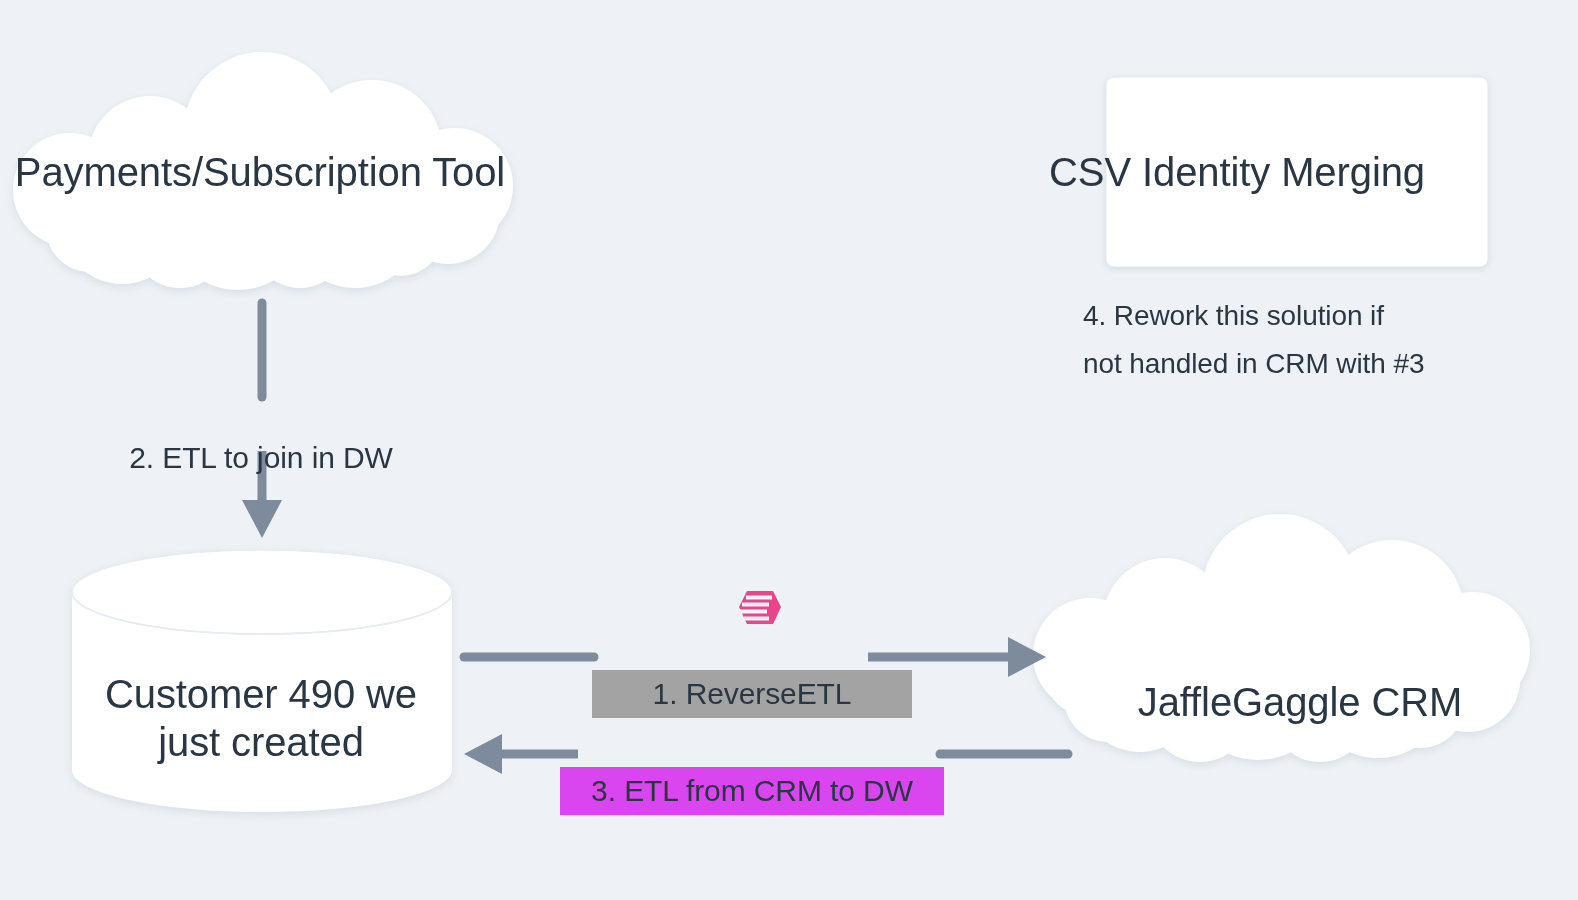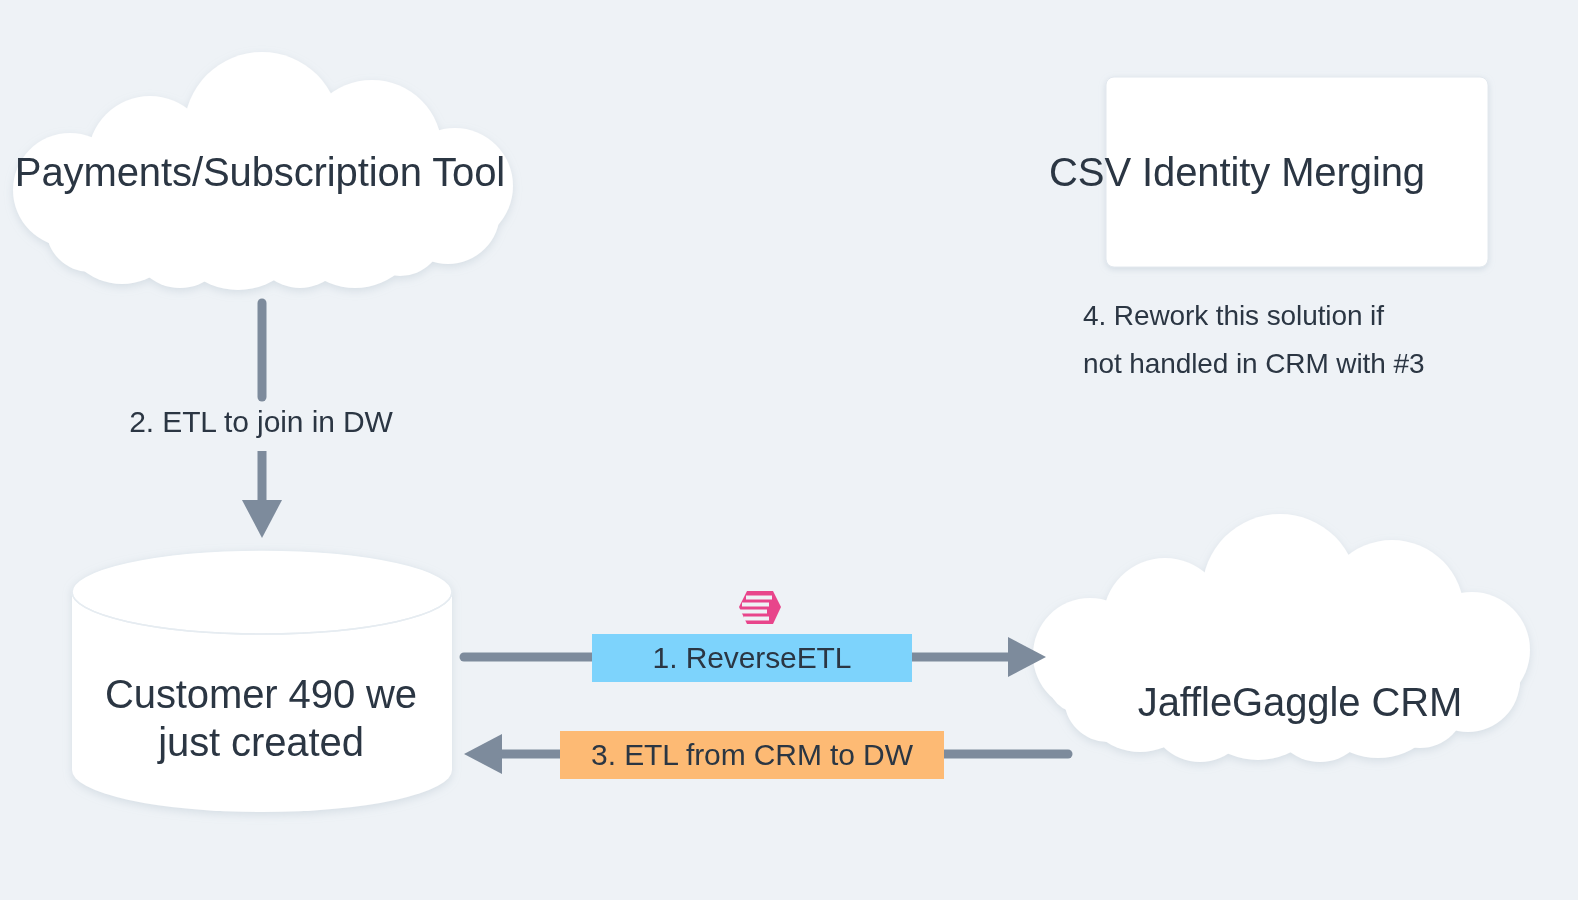--- a/index.html
+++ b/index.html
@@ -31,42 +31,43 @@
     pointer-events: none;
   }
   .edge-label {
     position: absolute;
     color: #2b3643;
     font-size: 30px;
     line-height: 48px;
     text-align: center;
     white-space: nowrap;
     letter-spacing: -0.1px;
+    margin-top: 36px;
   }
   .caption {
     position: absolute;
     color: #2b3643;
     font-size: 28px;
     line-height: 48px;
     text-align: left;
     white-space: pre-line;
     letter-spacing: -0.1px;
   }
   
   #label-payments { left: 10px;  top: 148px; width: 500px; }
   
   #label-csv      { left: 1046px; top: 148px; width: 382px; }
   
   #label-db       { left: 62px;  top: 670px; width: 398px; }
   
   #label-crm      { left: 1075px; top: 678px; width: 450px; }
   
   #label-e2 { left: 80px;  top: 398px; width: 362px; }
-  #label-e1 { left: 592px; top: 634px; width: 320px; background: #7dd3fc; }
-  #label-e3 { left: 560px; top: 731px; width: 384px; background: #fdba74; }
+  #label-e1 { left: 592px; top: 634px; width: 320px; background: #a3a3a3; }
+  #label-e3 { left: 560px; top: 731px; width: 384px; background: #d946ef; }
   
   #caption-4 { left: 1083px; top: 292px; width: 470px; }
   
   #ht-logo {
     position: absolute;
     left: 735px;
     top: 585px;
     width: 50px;
     height: 45px;
   }

